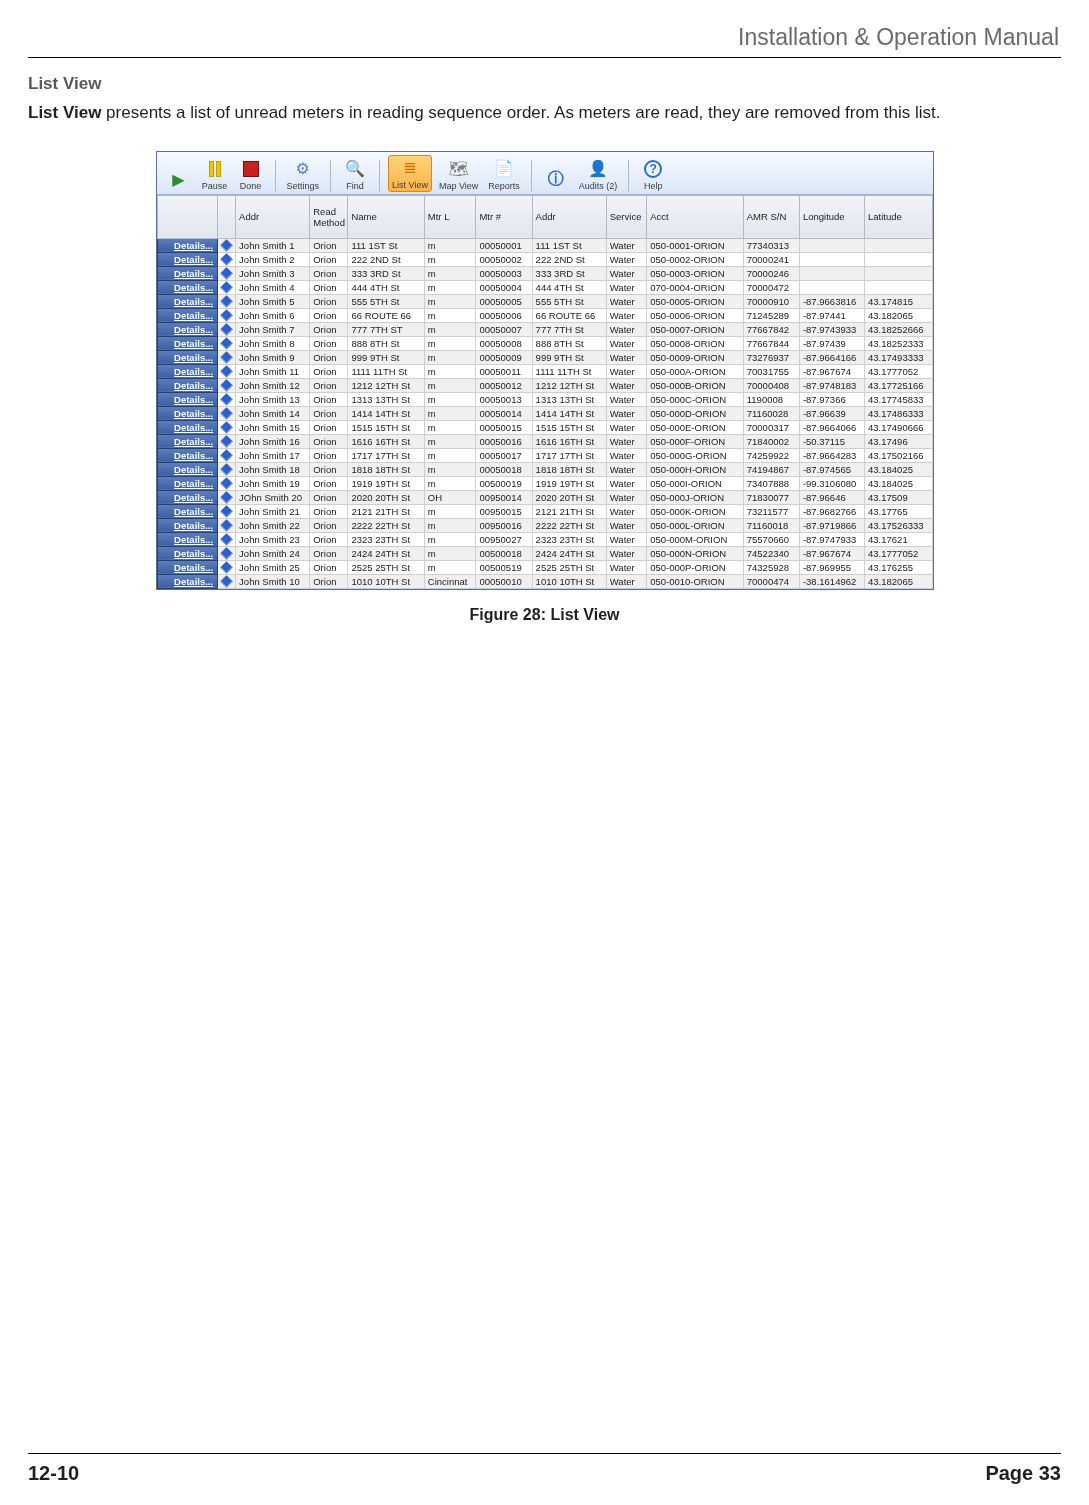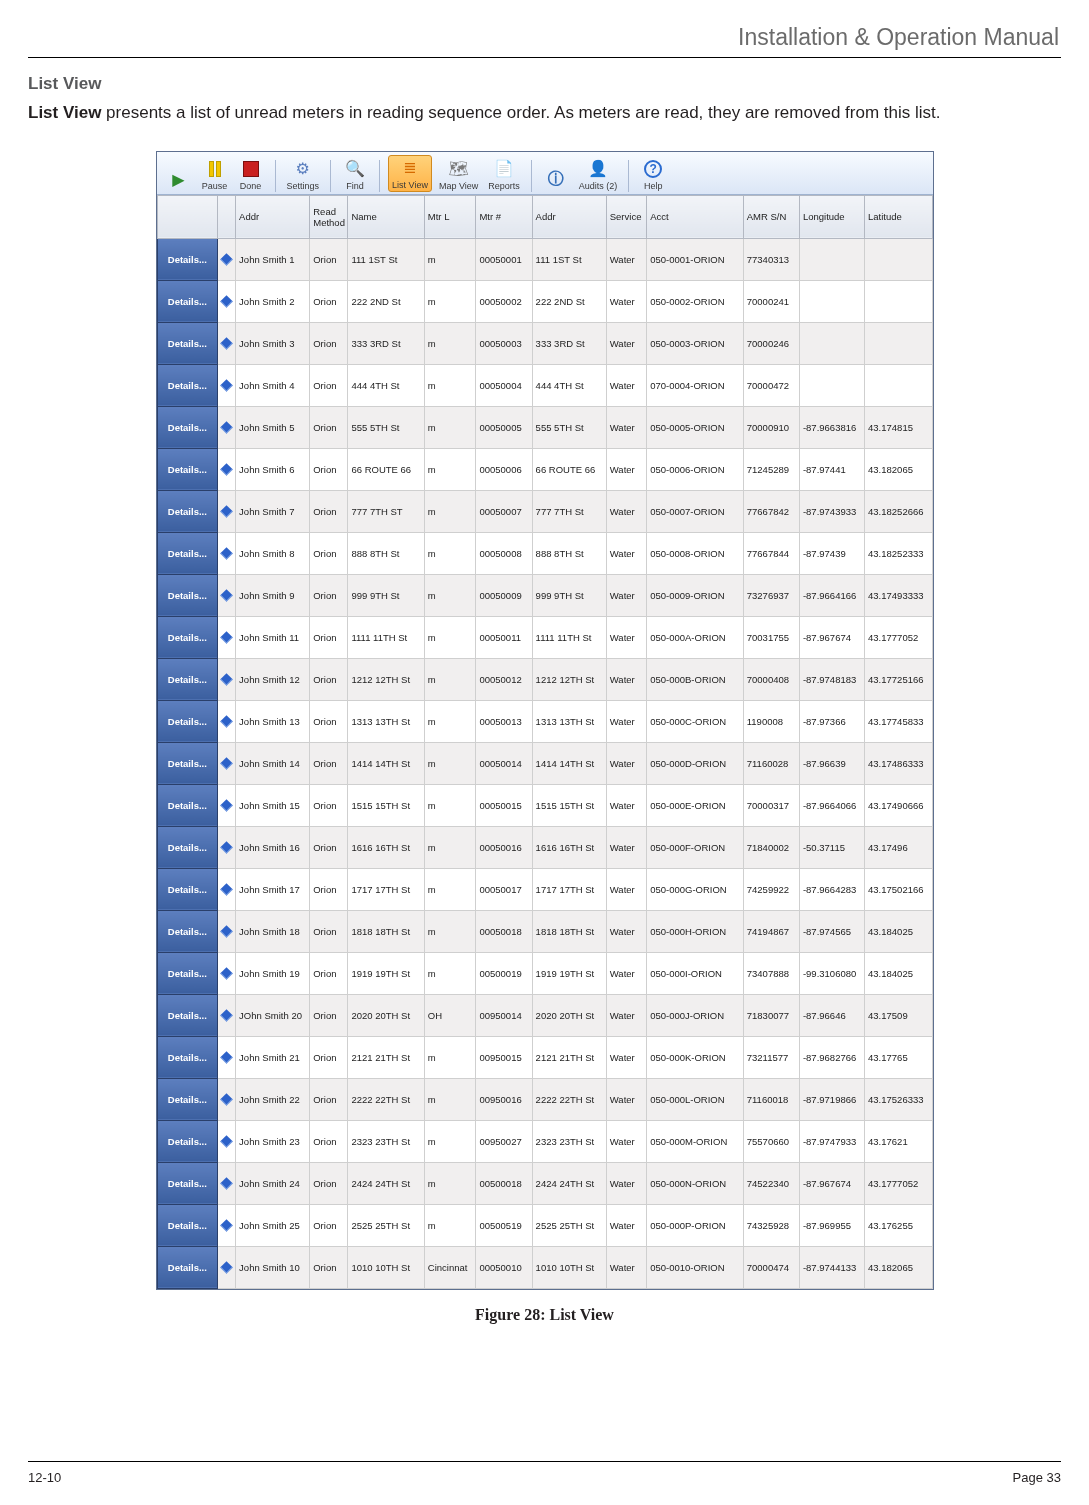--- a/index.html
+++ b/index.html
@@ -118,56 +118,56 @@
     overflow: hidden;
     text-overflow: clip;
     color:#222;
   }
   table.grid tr.alt td { background:#f1efef; }
   .details-cell {
     background: linear-gradient(#5d7fbf,#3b5f9f) !important;
     color: #fff !important;
     font-weight: bold;
     border:1px solid #2a3f6a !important;
-    text-align:center;
-    padding:15px 4px !important;
+    text-align:right;
+    padding:1px 4px !important;
+    text-decoration:underline;
   }
   .stat-cell {
     text-align:center;
     padding:0 !important;
   }
   .stat-cell .dia {
     display:inline-block;width:9px;height:9px;background:#2c61c9;transform:rotate(45deg);margin-top:2px;
     box-shadow: -1px -1px 0 #8fb0e8 inset;
   }
 
   .figure-caption {
     text-align: center;
     font-weight: bold;
     font-size: 16px;
     margin: 16px 0 18px 0;
     color: #231f20;
-    font-family: Liberation Serif, serif;
   }
   .details-note {
     font-size:17px;
     margin:0;
     color:#231f20;
   }
   .details-note b { font-weight:bold;}
   .footer {
     position:absolute;
     left:28px; right:28px; bottom:20px;
   }
   .hr-bot {
     border:none;border-top:1.5px solid #000;margin:0 0 8px 0;
   }
   .footer-row {
     display:flex;justify-content:space-between;
-    font-size:13px;color:#231f20;
+    font-size:20px;color:#231f20;font-weight:bold;
   }
 </style>
 </head>
 <body>
 
 <div class="page">
   <div class="header-right">Installation &amp; Operation Manual</div>
   <hr class="hr-top">
 
   <p class="section-title">List View</p>
@@ -655,21 +655,21 @@
                 <td class="stat-cell"><span class="dia"></span></td>
                 <td>John Smith 10</td>
                 <td>Orion</td>
                 <td>1010 10TH St</td>
                 <td>Cincinnat</td>
                 <td>00050010</td>
                 <td>1010 10TH St</td>
                 <td>Water</td>
                 <td>050-0010-ORION</td>
                 <td>70000474</td>
-                <td>-87.9744133</td>
+                <td>-38.1614962</td>
                 <td>43.182065</td>
               </tr>
             </tbody>
         </table>
       </div>
     </div>
     <div class="figure-caption">Figure 28:  List View</div>
   </div>
 
 

